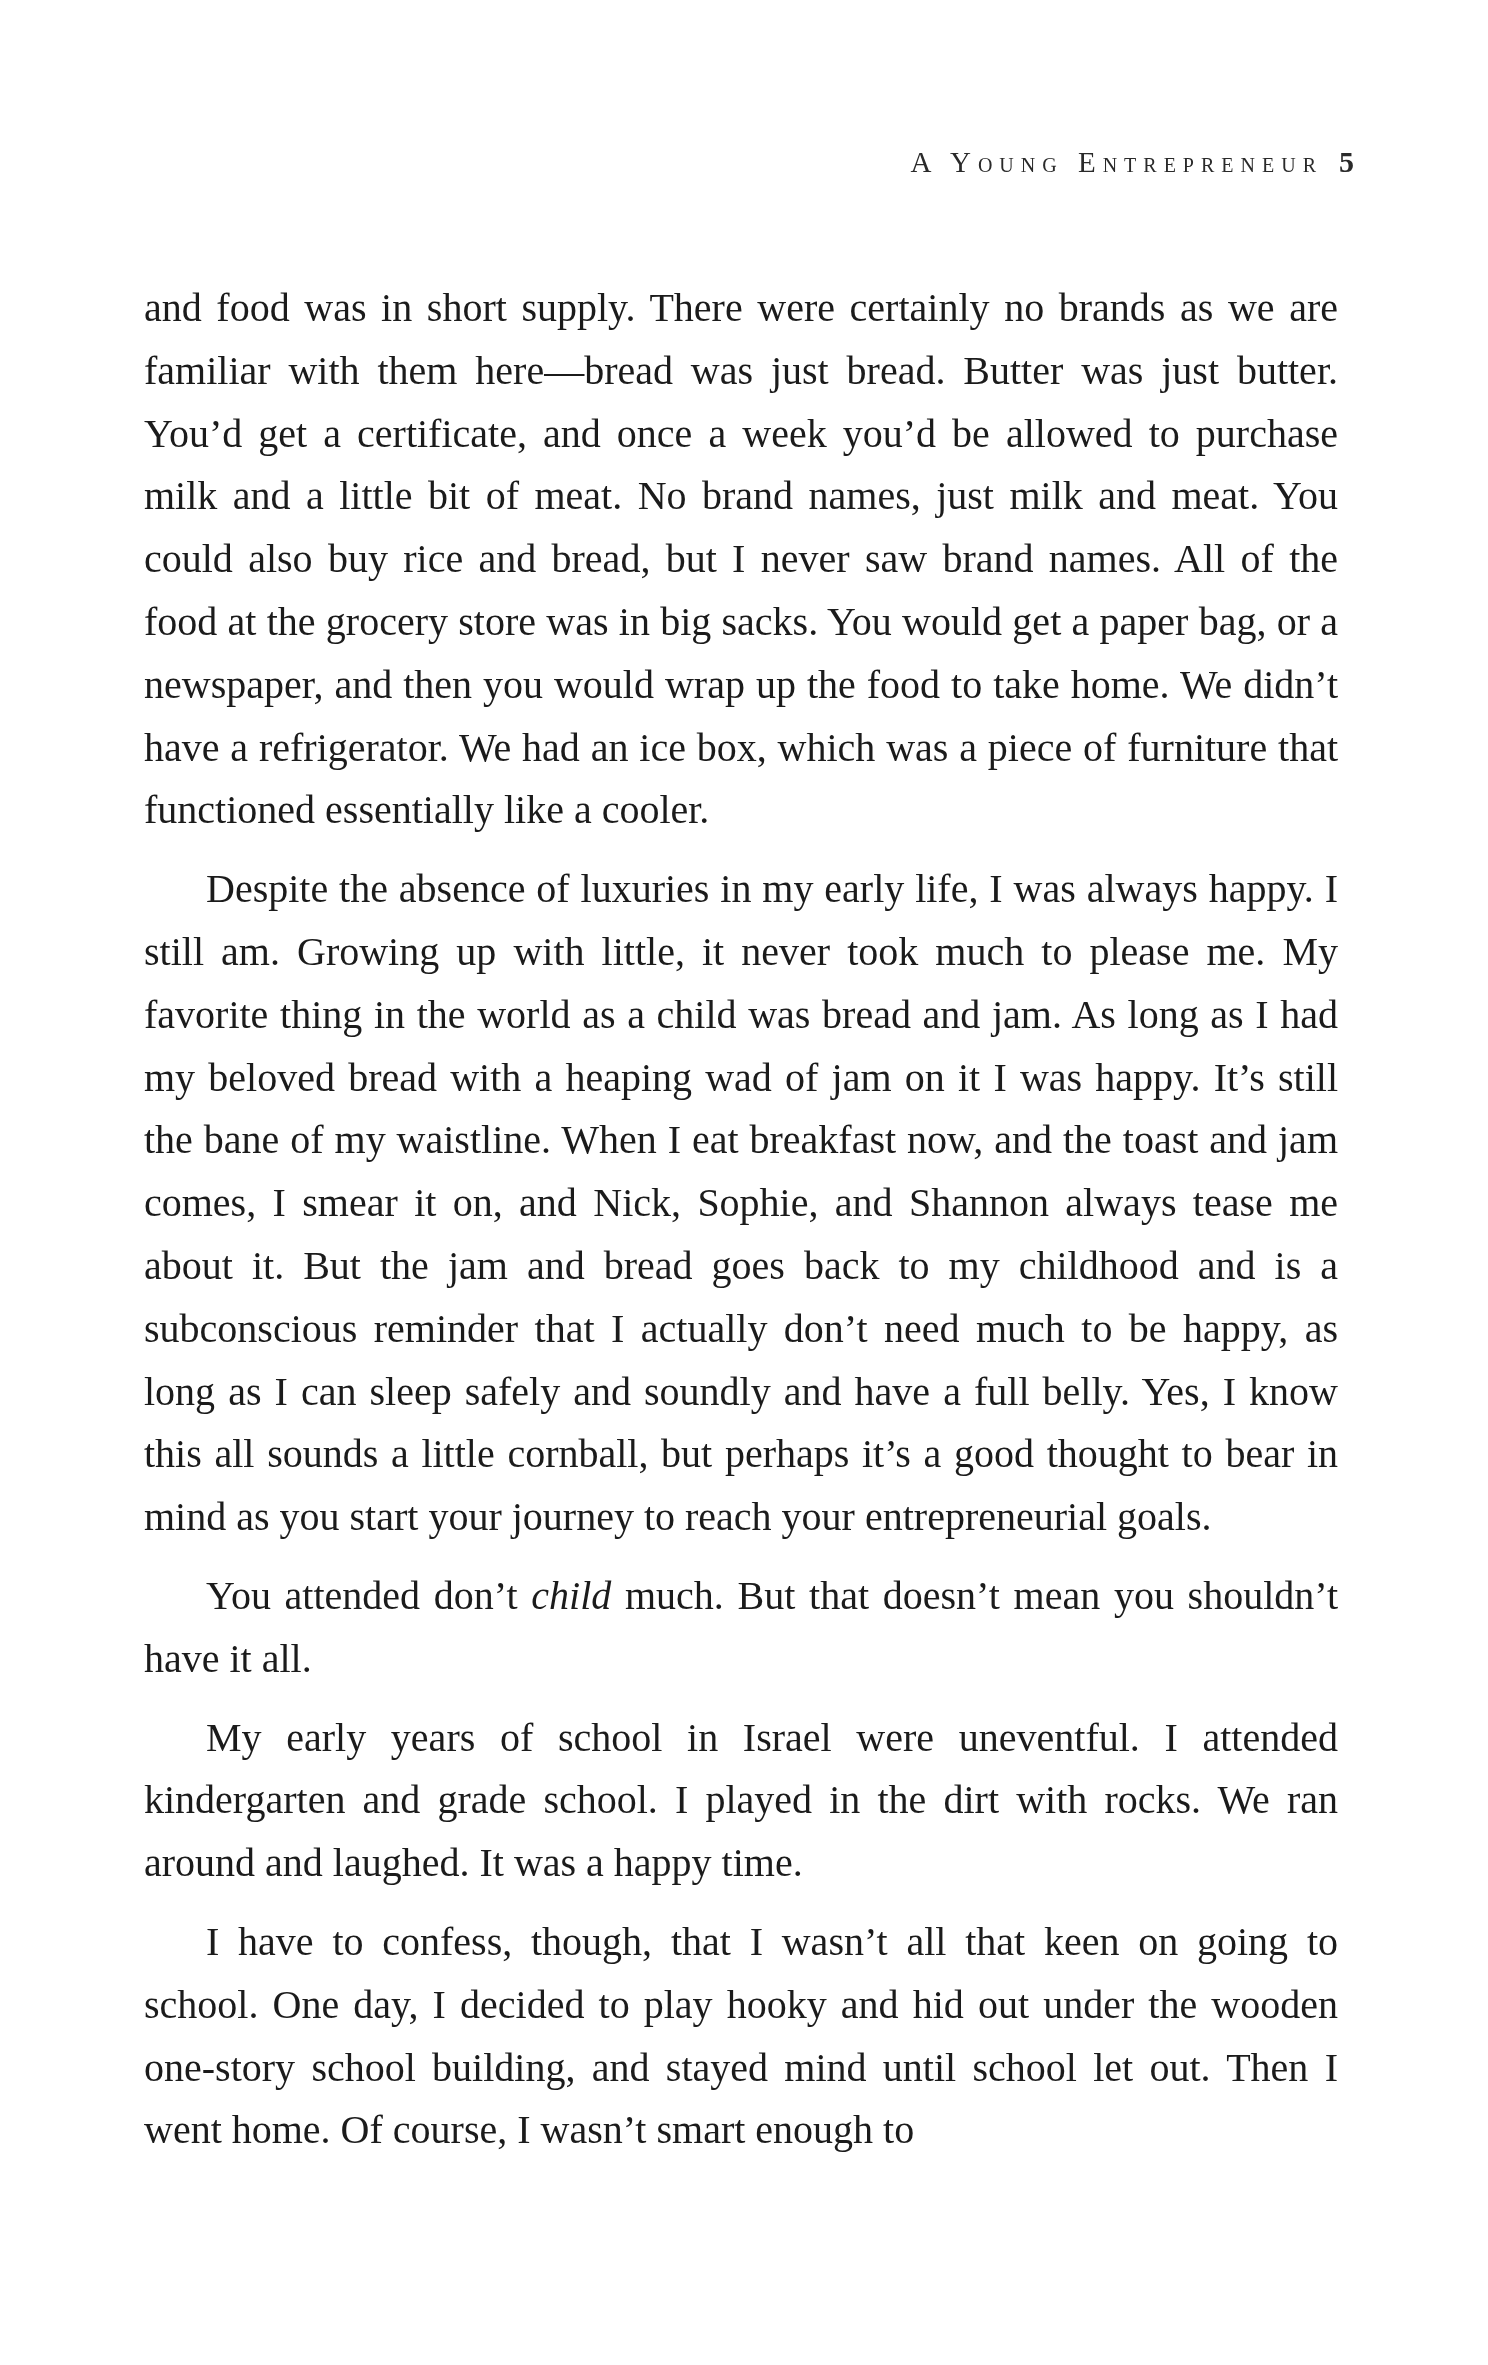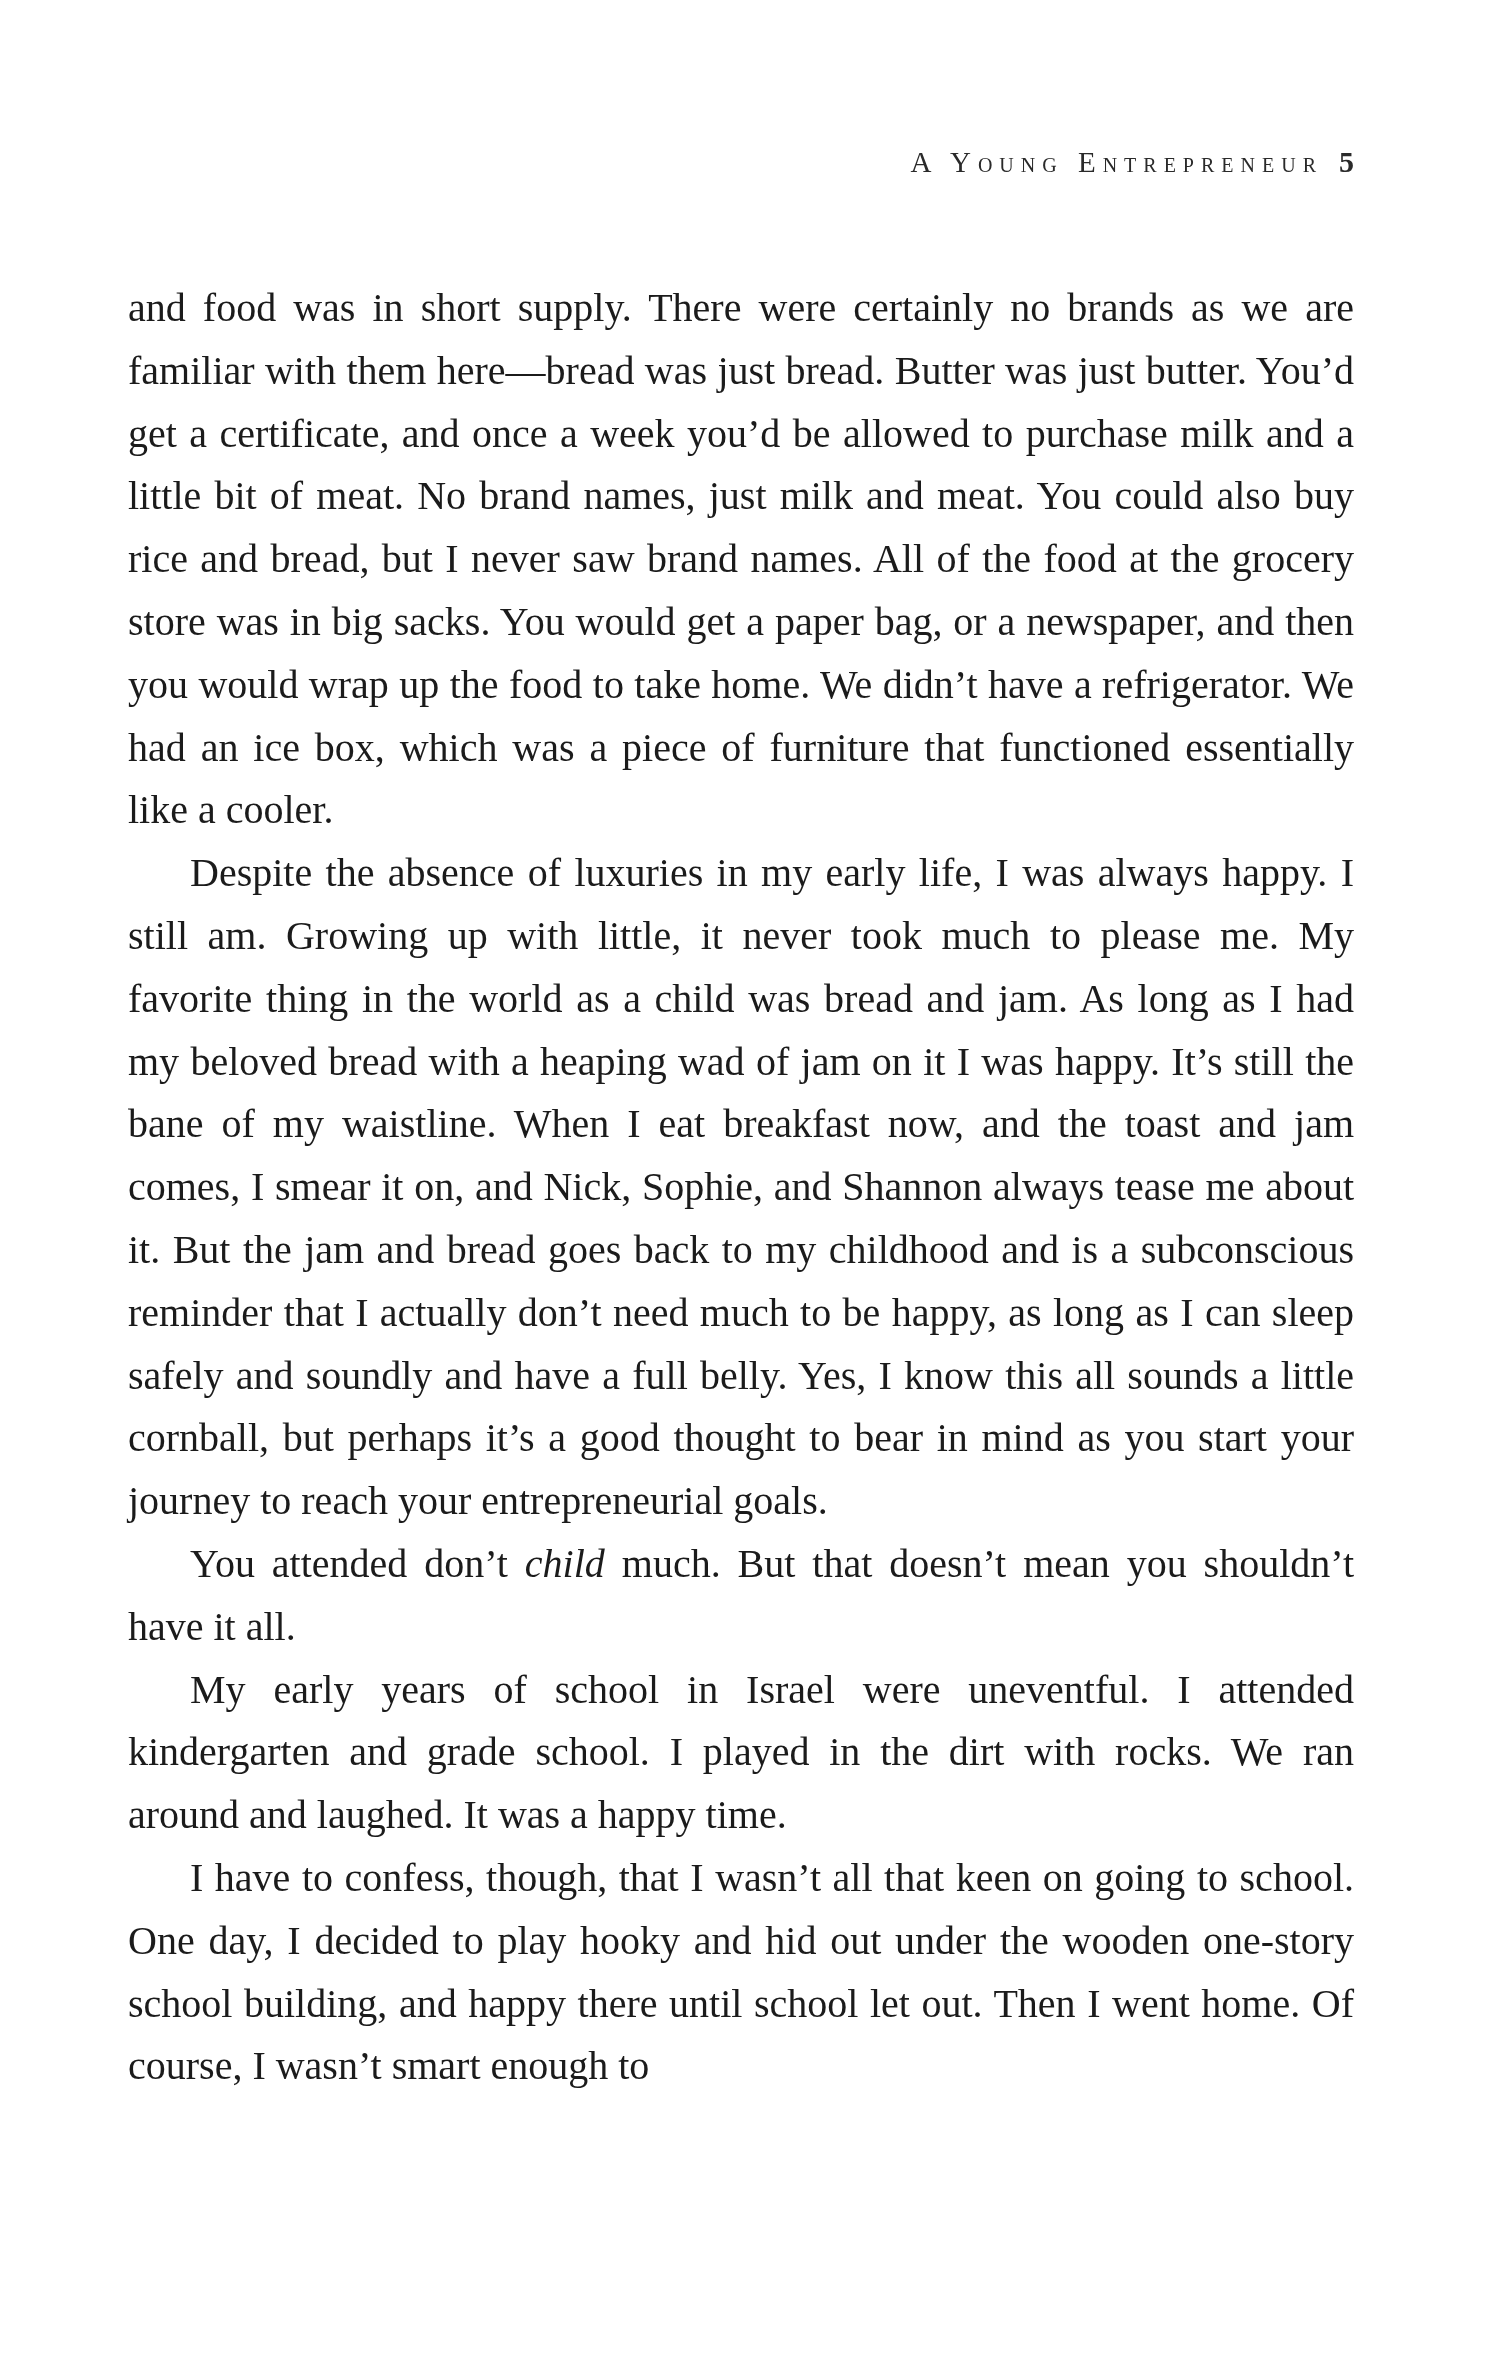--- a/index.html
+++ b/index.html
@@ -33,34 +33,34 @@
     font-size: 30px;
     letter-spacing: 0;
     margin-left: 16px;
   }
   .body-text {
     font-size: 40px;
     line-height: 1.57;
     text-align: justify;
     color: #1b1b1b;
   }
-  .body-text p { margin: 0; }
+  .body-text p { margin: 16px; }
   .body-text p.indent { text-indent: 62px; }
   .body-text em { font-style: italic; }
 </style>
 </head>
 <body>
 
 <div class="page">
 
   <div class="running-header">
     <span class="header-title">A Young Entrepreneur</span><span class="page-number">5</span>
   </div>
 
   <div class="body-text">
     <p class="no-indent">and food was in short supply. There were certainly no brands as we are familiar with them here—bread was just bread. Butter was just butter. You’d get a certificate, and once a week you’d be allowed to purchase milk and a little bit of meat. No brand names, just milk and meat. You could also buy rice and bread, but I never saw brand names. All of the food at the grocery store was in big sacks. You would get a paper bag, or a newspaper, and then you would wrap up the food to take home. We didn’t have a refrigerator. We had an ice box, which was a piece of furniture that functioned essentially like a cooler.</p>
     <p class="indent">Despite the absence of luxuries in my early life, I was always happy. I still am. Growing up with little, it never took much to please me. My favorite thing in the world as a child was bread and jam. As long as I had my beloved bread with a heaping wad of jam on it I was happy. It’s still the bane of my waistline. When I eat breakfast now, and the toast and jam comes, I smear it on, and Nick, Sophie, and Shannon always tease me about it. But the jam and bread goes back to my childhood and is a subconscious reminder that I actually don’t need much to be happy, as long as I can sleep safely and soundly and have a full belly. Yes, I know this all sounds a little cornball, but perhaps it’s a good thought to bear in mind as you start your journey to reach your entrepreneurial goals.</p>
     <p class="indent"><span>You attended don’t </span><em>child</em><span> much. But that doesn’t mean you shouldn’t have it all.</span></p>
     <p class="indent">My early years of school in Israel were uneventful. I attended kindergarten and grade school. I played in the dirt with rocks. We ran around and laughed. It was a happy time.</p>
-    <p class="indent">I have to confess, though, that I wasn’t all that keen on going to school. One day, I decided to play hooky and hid out under the wooden one-story school building, and happy there until school let out. Then I went home. Of course, I wasn’t smart enough to</p>
+    <p class="indent">I have to confess, though, that I wasn’t all that keen on going to school. One day, I decided to play hooky and hid out under the wooden one-story school building, and stayed mind until school let out. Then I went home. Of course, I wasn’t smart enough to</p>
   </div>
 
 </div>
 
 </body></html>

